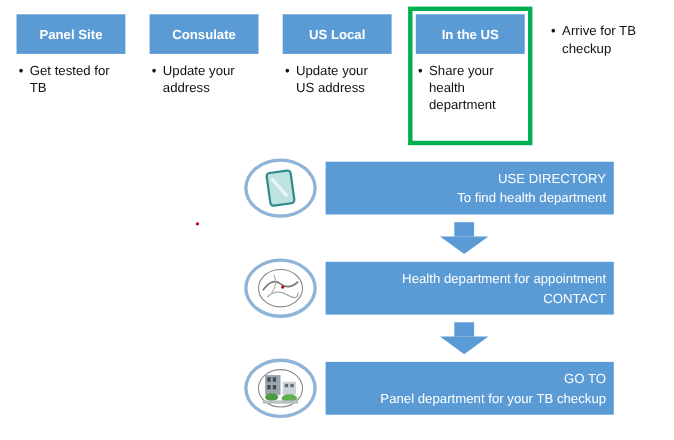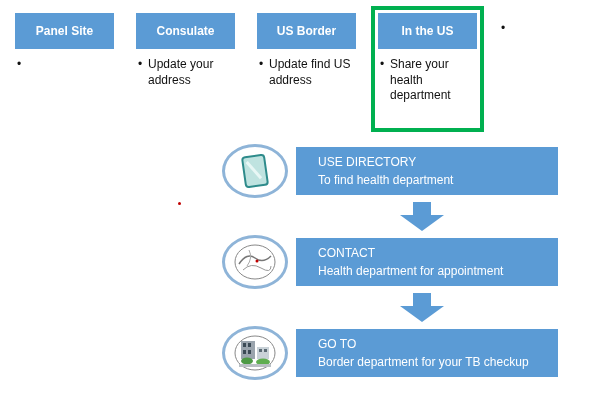--- a/index.html
+++ b/index.html
@@ -29,22 +29,22 @@
   
   .flow{position:absolute;left:222px;top:144px;width:380px;}
   .flow-row{display:flex;align-items:center;gap:8px;}
   .flow-icon{
     width:66px;height:54px;flex:0 0 66px;border-radius:50%;
     border:3px solid #8EB4D8;background:#ffffff;
     display:flex;align-items:center;justify-content:center;box-sizing:border-box;
   }
   .flow-bar{
     background:#5B9BD5;color:#ffffff;width:262px;min-height:48px;
-    display:flex;flex-direction:column;align-items:flex-start;justify-content:center;
-    text-align:center;font-size:12px;line-height:1.5;padding:4px 22px;box-sizing:border-box;
+    display:flex;flex-direction:column;align-items:flex-end;justify-content:center;
+    text-align:center;font-size:12px;line-height:1.5;padding:4px 7px;box-sizing:border-box;
   }
   .arrow{
     width:44px;margin:4px 0 4px 178px;display:flex;flex-direction:column;align-items:center;
   }
   .arrow-shaft{width:18px;height:13px;background:#5B9BD5;}
   .arrow-head{
     width:0;height:0;border-left:22px solid transparent;border-right:22px solid transparent;
     border-top:16px solid #5B9BD5;
   }
   .red-dot{
@@ -52,46 +52,48 @@
   }
 </style>
 </head>
 <body>
 
 <div class="steps">
   <div class="step">
     <div class="step-header">Panel Site</div>
     <div class="step-body">
       <span class="bullet">•</span>
+      <span>Get tested for TB</span>
     </div>
   </div>
   <div class="step">
     <div class="step-header">Consulate</div>
     <div class="step-body">
       <span class="bullet">•</span>
       <span>Update your address</span>
     </div>
   </div>
   <div class="step">
-    <div class="step-header">US Border</div>
+    <div class="step-header">US Local</div>
     <div class="step-body">
       <span class="bullet">•</span>
-      <span>Update find US address</span>
+      <span>Update your US address</span>
     </div>
   </div>
   <div class="step highlight">
     <div class="step-header">In the US</div>
     <div class="step-body">
       <span class="bullet">•</span>
       <span>Share your health department</span>
     </div>
   </div>
   <div class="step">
     <div class="step-body">
       <span class="bullet">•</span>
+      <span>Arrive for TB checkup</span>
     </div>
   </div>
 </div>
 
 <div class="red-dot"></div>
 
 <div class="flow">
 
   <div class="flow-row">
     <div class="flow-icon">
@@ -117,22 +119,22 @@
     <div class="flow-icon">
       <svg width="44" height="40" viewBox="0 0 44 40">
         <ellipse cx="22" cy="20" rx="20" ry="17" fill="#ffffff" stroke="#888888" stroke-width="1"></ellipse>
         <path d="M6 22 Q14 10 22 16 T38 14" fill="none" stroke="#777777" stroke-width="1.5"></path>
         <path d="M10 28 Q18 20 28 26 T38 24" fill="none" stroke="#999999" stroke-width="1"></path>
         <path d="M16 8 Q20 16 14 24" fill="none" stroke="#aaaaaa" stroke-width="1"></path>
         <circle cx="24" cy="19" r="1.5" fill="#c00000"></circle>
       </svg>
     </div>
     <div class="flow-bar">
+      <div>Health department for appointment</div>
       <div>CONTACT</div>
-      <div>Health department for appointment</div>
     </div>
   </div>
 
   <div class="arrow">
     <div class="arrow-shaft"></div>
     <div class="arrow-head"></div>
   </div>
 
   <div class="flow-row">
     <div class="flow-icon">
@@ -146,17 +148,17 @@
         <rect x="24" y="14" width="12" height="12" fill="#c9d2d8"></rect>
         <rect x="26" y="16" width="3" height="3" fill="#5b6b75"></rect>
         <rect x="31" y="16" width="3" height="3" fill="#5b6b75"></rect>
         <ellipse cx="14" cy="28" rx="6" ry="3.5" fill="#4d9a44"></ellipse>
         <ellipse cx="30" cy="29" rx="7" ry="3.5" fill="#5fae50"></ellipse>
         <rect x="6" y="31" width="32" height="3" fill="#b9bfc4"></rect>
       </svg>
     </div>
     <div class="flow-bar">
       <div>GO TO</div>
-      <div>Border department for your TB checkup</div>
+      <div>Panel department for your TB checkup</div>
     </div>
   </div>
 
 </div>
 
 </body></html>

